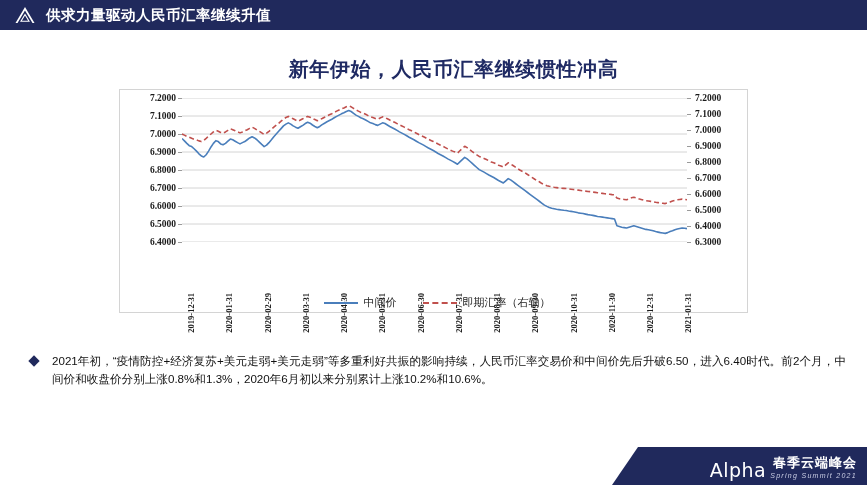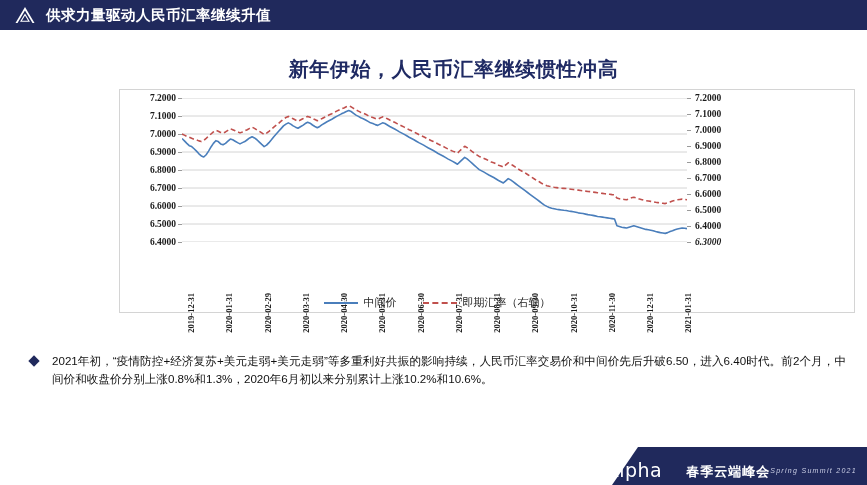--- a/index.html
+++ b/index.html
@@ -38,21 +38,21 @@
     text-align: center;
     font-size: 20px; font-weight: bold;
     color: #1f2a63;
     letter-spacing: 0.6px;
     margin-left: 20px;
   }
 
   .chart-frame {
     position: absolute;
     left: 119px; top: 89px;
-    width: 736px; height: 224px;
+    width: 629px; height: 224px;
     border: 1px solid #d4d4d4;
     background: #ffffff;
   }
 
   .plot {
     position: absolute;
     left: 62px; top: 8px;
     width: 505px; height: 144px;
     background: #ffffff;
   }
@@ -150,31 +150,31 @@
   .footer-shape {
     position: absolute;
     right: 0; bottom: 0;
     width: 255px; height: 38px;
     background: #20295c;
     clip-path: polygon(26px 0, 255px 0, 255px 38px, 0 38px);
   }
   .footer-inner {
     position: absolute;
     right: 10px; bottom: 4px;
-    display: flex; align-items: flex-end; gap: 24px;
+    display: flex; align-items: flex-end; gap: 4px;
   }
   .footer-alpha {
     color: #ffffff;
     font-size: 19px;
     letter-spacing: 0.5px;
     font-family: "DejaVu Sans", sans-serif;
     line-height: 1.1;
   }
   .footer-cn {
-    display: flex; flex-direction: row; align-items: flex-start;
+    display: flex; flex-direction: column; align-items: flex-end;
     line-height: 1.05; padding-bottom: 2px;
   }
   .footer-cn-main { color: #ffffff; font-size: 13px; font-weight: bold; letter-spacing: 1px; }
   .footer-cn-sub { color: #c9cde4; font-size: 7px; font-style: italic; letter-spacing: 1.3px; margin-top: 2px; }
 </style>
 </head>
 <body>
 
 <div class="slide">
 
@@ -215,21 +215,21 @@
     <div class="axis-right" id="axis-right">
         <div class="tick" style="top: 0px;">7.2000</div>
         <div class="tick" style="top: 16px;">7.1000</div>
         <div class="tick" style="top: 32px;">7.0000</div>
         <div class="tick" style="top: 48px;">6.9000</div>
         <div class="tick" style="top: 64px;">6.8000</div>
         <div class="tick" style="top: 80px;">6.7000</div>
         <div class="tick" style="top: 96px;">6.6000</div>
         <div class="tick" style="top: 112px;">6.5000</div>
         <div class="tick" style="top: 128px;">6.4000</div>
-        <div class="tick" style="top: 144px; font-style: italic;">6.3000</div>
+        <div class="tick" style="top: 144px;">6.3000</div>
       </div>
     <div class="tickmark" id="tickmarks-right" style="left:567px;">
         <i style="top: 0px;"></i>
         <i style="top: 16px;"></i>
         <i style="top: 32px;"></i>
         <i style="top: 48px;"></i>
         <i style="top: 64px;"></i>
         <i style="top: 80px;"></i>
         <i style="top: 96px;"></i>
         <i style="top: 112px;"></i>

